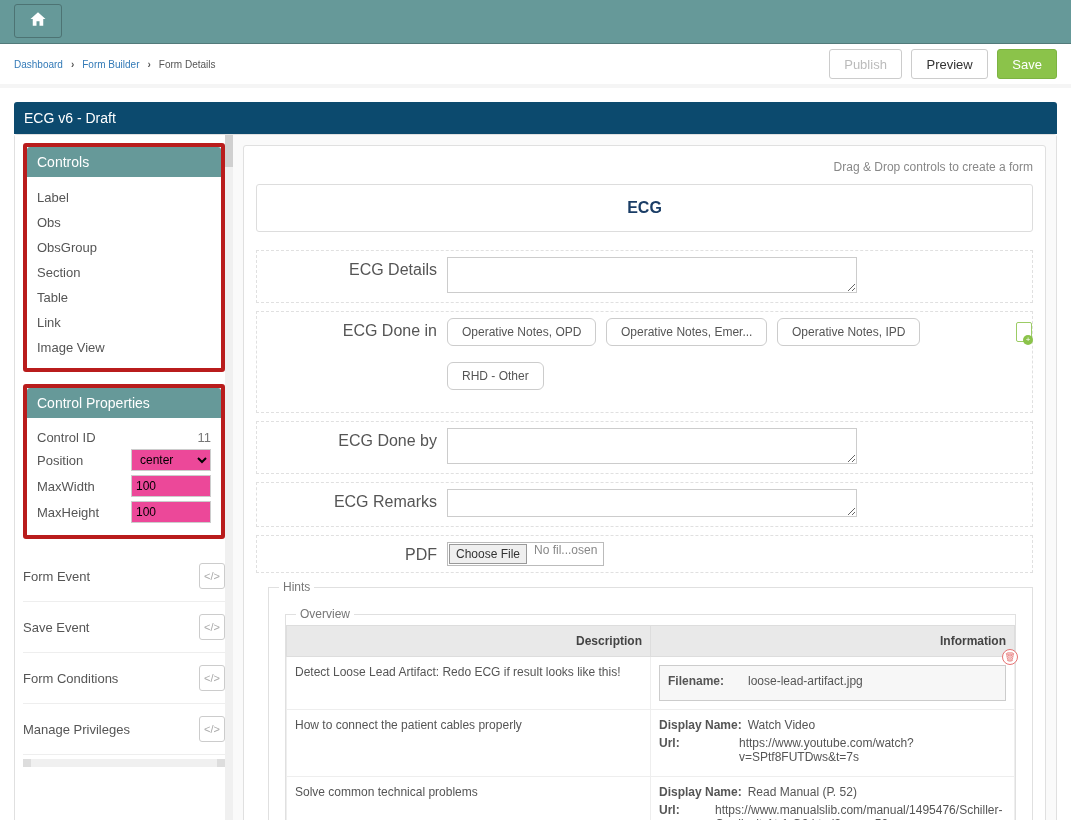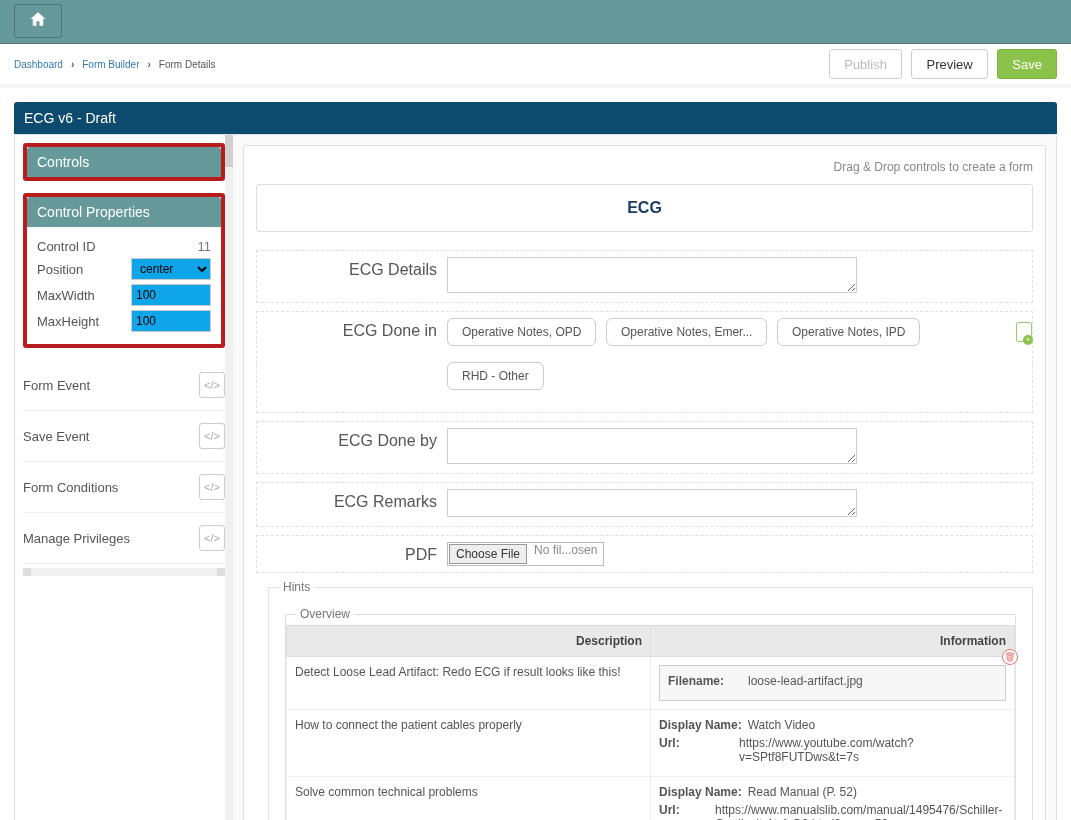--- a/index.html
+++ b/index.html
@@ -21,21 +21,21 @@
 .sidebar-inner{height:640px;overflow:auto}
 .canvas{flex:1;padding:10px;background:#fafafa;overflow:auto}
 .canvas-inner{border:1px solid #e0e0e0;background:#fff;border-radius:3px;padding:12px;min-height:680px}
 .side-card{border:4px solid #b91c1c;border-radius:3px;margin-bottom:12px}
 .side-card .hdr{background:#669999;color:#fff;padding:7px 10px;font-size:14px;border-radius:3px 3px 0 0}
 .side-card .body{padding:8px 10px}
 .side-list div{padding:5px 0;color:#555;cursor:pointer}
 .prop-row{display:flex;align-items:center;margin:4px 0;font-size:13px;color:#555}
 .prop-row .lbl{flex:1}
 .prop-row .val{color:#777}
-.prop-row select,.prop-row input{width:80px;height:22px;border:1px solid #ccc;font-size:12px;padding:0 4px;background:#0ea5e9}
+.prop-row select,.prop-row input{width:80px;height:22px;border:1px solid #ccc;font-size:12px;padding:0 4px;background:#ec4899}
 .event-row{display:flex;align-items:center;justify-content:space-between;padding:12px 0;border-bottom:1px solid #eee;color:#555;font-size:13px}
 .code-btn{width:26px;height:26px;border:1px solid #ccc;border-radius:3px;display:flex;align-items:center;justify-content:center;color:#aaa;cursor:pointer;font-size:11px}
 .dd-hint{text-align:right;color:#888;font-size:12px;padding:2px 0 10px}
 .form-title-box{border:1px solid #ddd;border-radius:3px;text-align:center;padding:14px;margin-bottom:18px}
 .form-title-box .t{font-size:16px;font-weight:bold;color:#1a3d66}
 .field-row{display:flex;border:1px dashed #e0e0e0;padding:6px;margin-bottom:8px}
 .field-lbl{width:184px;text-align:right;padding:4px 10px 0 0;font-size:16px;color:#555}
 .field-ctl{flex:1;position:relative}
 .field-ctl textarea{width:410px;height:36px;border:1px solid #ccc;resize:both;padding:4px;font-family:inherit}
 .chip{display:inline-block;border:1px solid #ccc;border-radius:6px;padding:6px 14px;font-size:12px;color:#555;margin-right:6px;margin-bottom:16px;background:#fff;cursor:pointer}
@@ -90,20 +90,29 @@
 </div>
 
 <div class="main-wrap">
   <div class="panel-title">ECG v6 - Draft</div>
   <div class="layout">
 
     <div class="sidebar">
       <div class="sidebar-inner">
       <div class="side-card">
         <div class="hdr">Controls</div>
+        <div class="body side-list">
+          <div>Label</div>
+          <div>Obs</div>
+          <div>ObsGroup</div>
+          <div>Section</div>
+          <div>Table</div>
+          <div>Link</div>
+          <div>Image View</div>
+        </div>
       </div>
 
       <div class="side-card">
         <div class="hdr">Control Properties</div>
         <div class="body">
           <div class="prop-row">
             <span class="lbl">Control ID</span>
             <span class="val">11</span>
           </div>
           <div class="prop-row">

